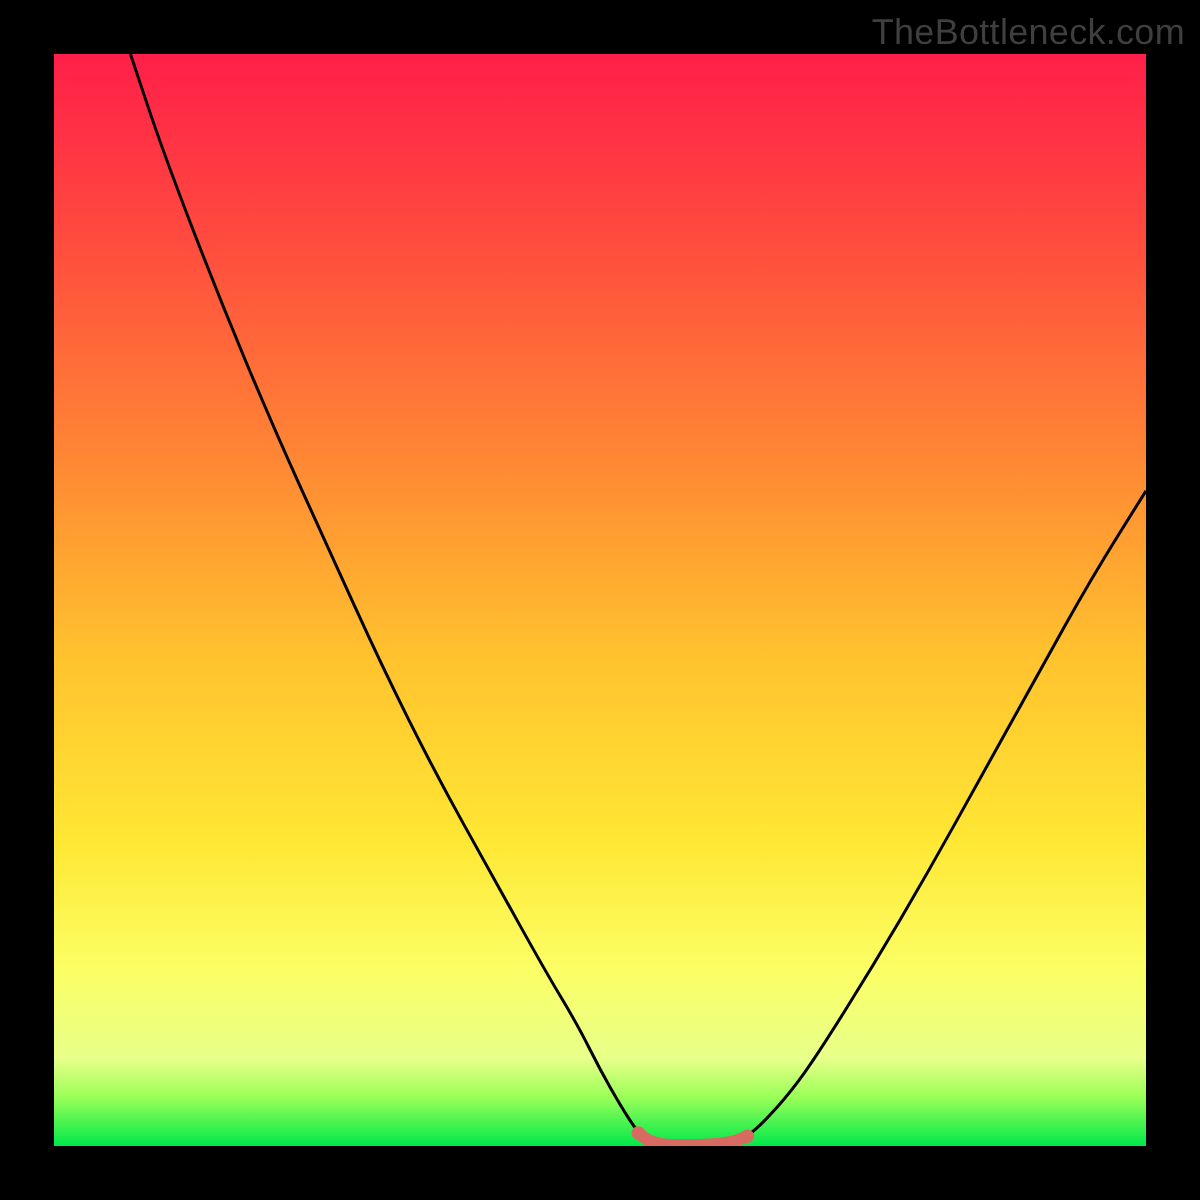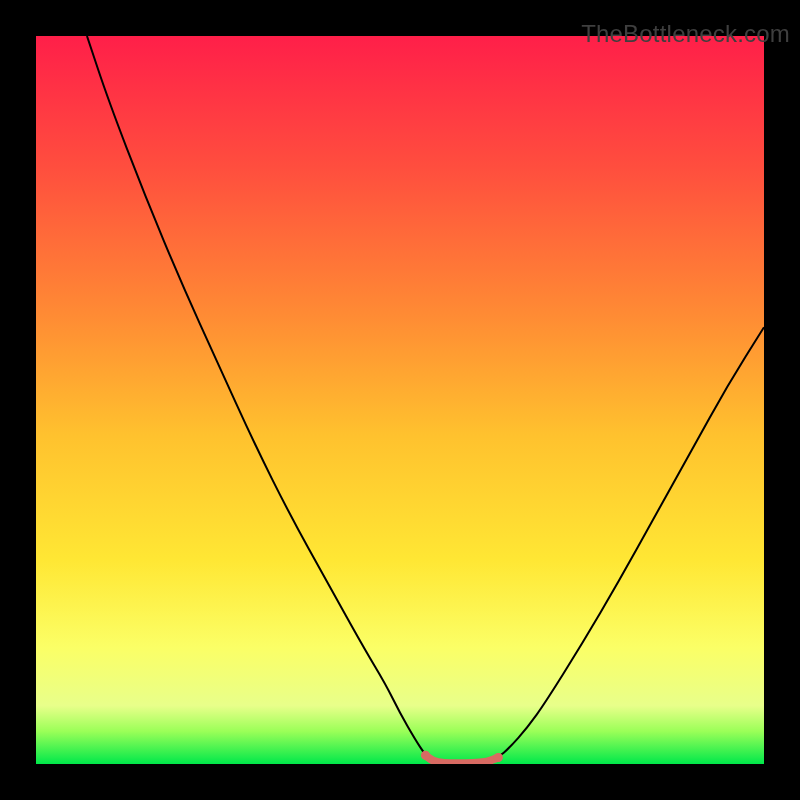--- a/index.html
+++ b/index.html
@@ -12,21 +12,21 @@
     font-family: Arial, Helvetica, sans-serif;
   }
   .frame {
     position: relative;
     width: 800px;
     height: 800px;
     background: #000;
   }
   .watermark {
     position: absolute;
-    top: 20px;
+    top: 8px;
     right: 10px;
     color: #3f3f3f;
     font-size: 24px;
     font-weight: 500;
     letter-spacing: 0.2px;
     z-index: 10;
   }
   .plot {
     position: absolute;
     left: 36px;

